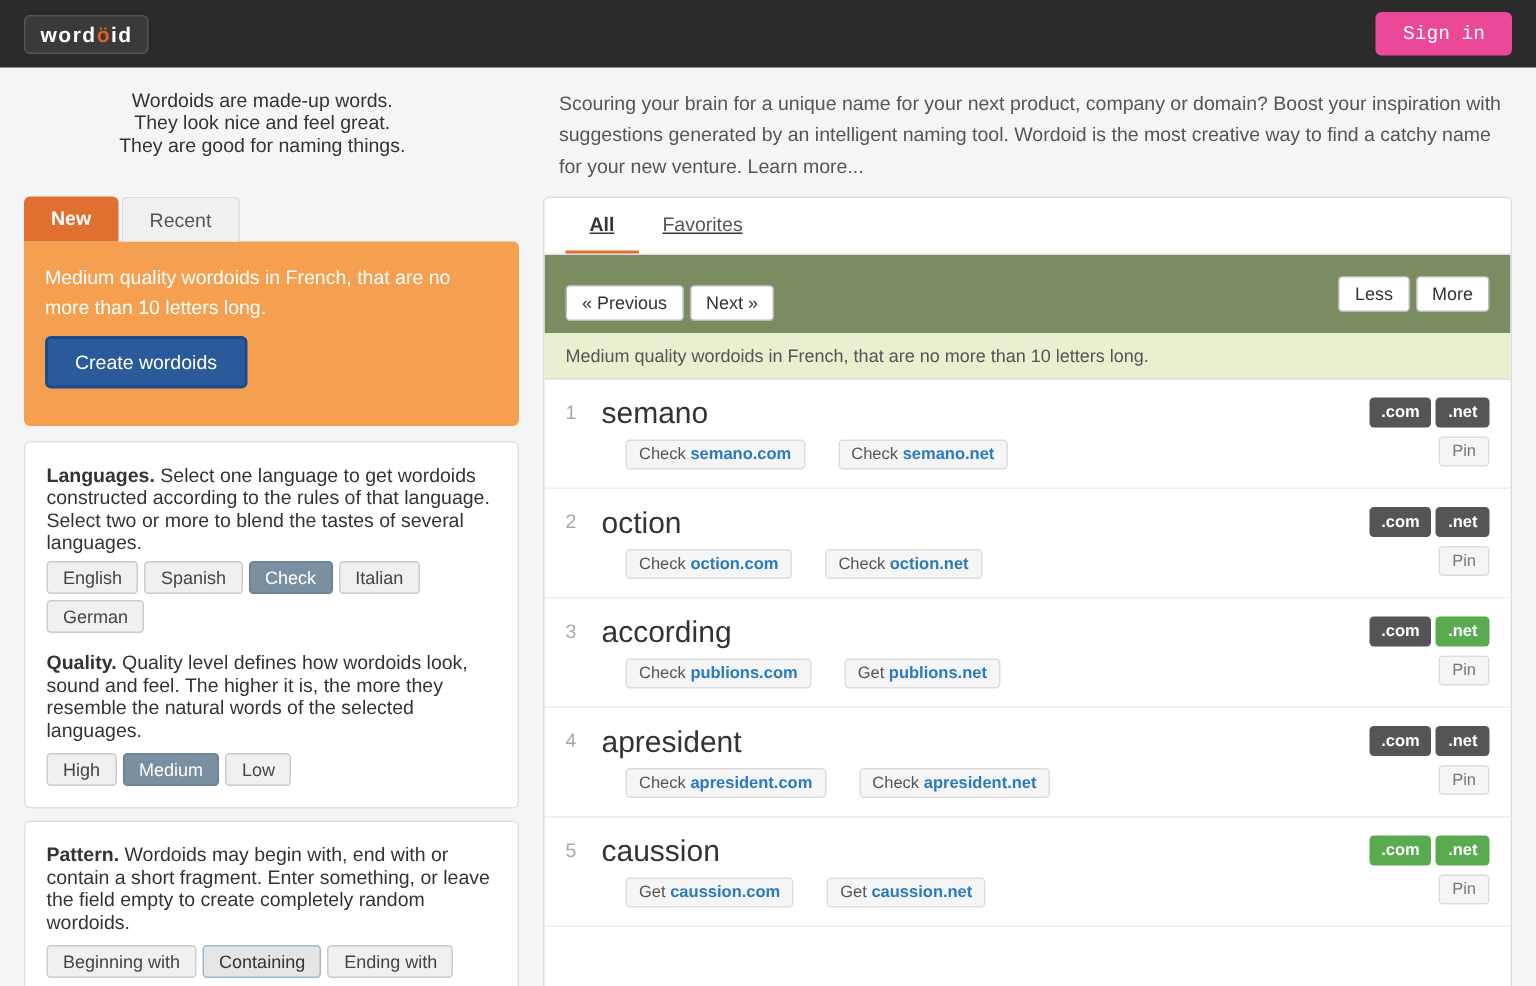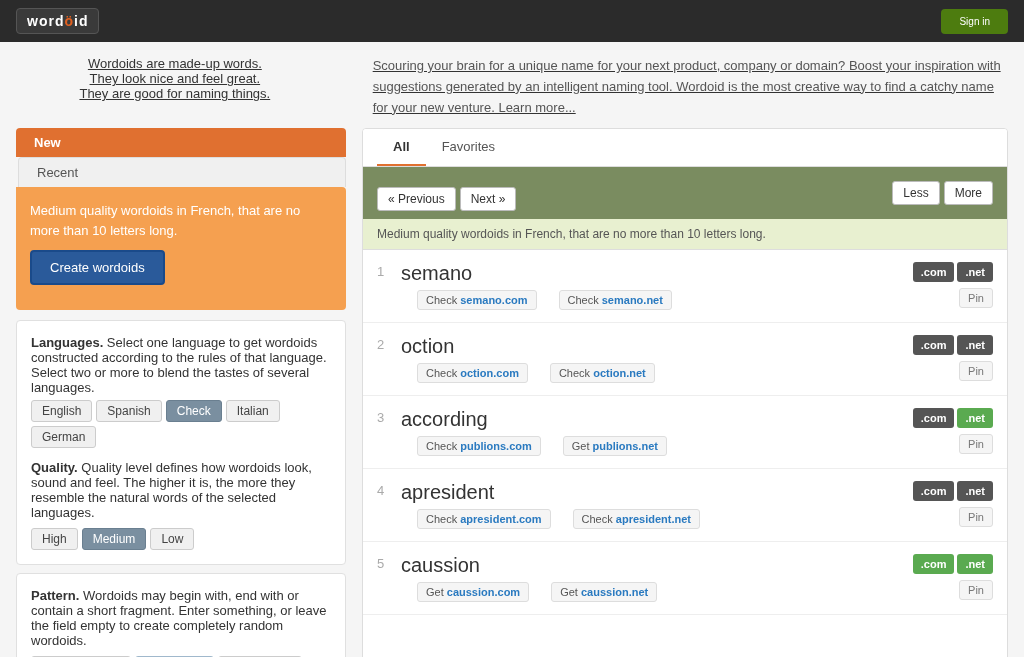--- a/index.html
+++ b/index.html
@@ -2,28 +2,28 @@
 <html><head>
   <meta charset="utf-8">
   <style>
     * { box-sizing: border-box; margin: 0; padding: 0; }
     body { font-family: Arial, Helvetica, sans-serif; font-size: 13px; background: #f5f5f5; color: #333; }
 
     
     .header { background: #2b2b2b; padding: 8px 16px; display: flex; align-items: center; justify-content: space-between; }
     .logo { background: #3a3a3a; border: 1px solid #555; border-radius: 4px; padding: 4px 10px; color: #fff; font-size: 14px; font-weight: bold; letter-spacing: 1px; }
     .logo span { color: #e06020; }
-    .signin-btn { background: #4d7c0f; color: #fff; border: none; border-radius: 4px; padding: 7px 18px; font-size: 10px; cursor: pointer; }
+    .signin-btn { background: #ec4899; color: #fff; border: none; border-radius: 4px; padding: 7px 18px; font-size: 13px; cursor: pointer; font-family: Liberation Mono, monospace; }
 
     
     .main { display: flex; gap: 0; padding: 0 16px 20px; }
 
     
     .left-panel { width: 330px; min-width: 300px; flex-shrink: 0; }
-    .tabs { display: flex; border-bottom: none; flex-direction: column; }
+    .tabs { display: flex; border-bottom: none; }
     .tab-new { background: #e07030; color: #fff; border-radius: 4px 4px 0 0; padding: 7px 18px; font-size: 13px; font-weight: bold; cursor: pointer; }
     .tab-recent { background: #f0f0f0; color: #555; border-radius: 4px 4px 0 0; padding: 7px 18px; font-size: 13px; cursor: pointer; border: 1px solid #ddd; border-bottom: none; margin-left: 2px; }
     .left-body { background: #f5a050; border-radius: 0 4px 4px 4px; padding: 14px; }
     .description-box { font-size: 13px; color: #fff; line-height: 1.5; margin-bottom: 10px; }
     .create-btn { background: #2a5a9a; color: #fff; border: 2px solid #1a4a8a; border-radius: 4px; padding: 8px 18px; font-size: 13px; cursor: pointer; display: block; margin-bottom: 11px; }
 
     .left-section { background: #fff; border: 1px solid #e0e0e0; border-radius: 4px; padding: 14px; margin-top: 10px; }
     .section-title { font-weight: bold; font-size: 13px; margin-bottom: 5px; }
 
     
@@ -37,21 +37,21 @@
     .quality-btn.active { background: #7a8fa0; color: #fff; border-color: #6a7f90; }
 
     
     .pattern-btns { display: flex; gap: 4px; margin-bottom: 8px; }
     .pattern-btn { border: 1px solid #ccc; background: #f0f0f0; color: #444; border-radius: 3px; padding: 3px 10px; font-size: 12px; cursor: pointer; }
     .pattern-btn.active { background: #e5e5e5; color: #333; border-color: #a0b8cc; }
     .pattern-input { width: 100%; border: 1px solid #ccc; border-radius: 3px; padding: 6px 8px; font-size: 12px; color: #999; }
 
     
     .right-panel { flex: 1; background: #fff; border: 1px solid #ddd; border-radius: 4px; margin-left: 16px; overflow: hidden; }
-    .right-tabs { display: flex; border-bottom: 1px solid #ddd; padding: 0 14px; background: #fff; }
+    .right-tabs { display: flex; border-bottom: 1px solid #ddd; padding: 0 14px; background: #fff; text-decoration: underline; }
     .rtab { padding: 10px 16px; font-size: 13px; cursor: pointer; border-bottom: 2px solid transparent; color: #555; }
     .rtab.active { border-bottom: 2px solid #e07030; color: #333; font-weight: bold; }
 
     
     .nav-bar { background: #7a8c60; padding: 8px 14px; display: flex; align-items: center; justify-content: space-between; }
     .nav-prev-next { display: flex; gap: 4px; }
     .nav-btn { background: #fff; border: 1px solid #bbb; border-radius: 3px; padding: 4px 10px; font-size: 12px; cursor: pointer; color: #333; margin-top: 12px; }
     .nav-right { display: flex; gap: 4px; }
     .nav-less-more { background: #fff; border: 1px solid #bbb; border-radius: 3px; padding: 4px 10px; font-size: 12px; cursor: pointer; color: #333; }
 
@@ -76,21 +76,21 @@
     .badge-row { display: flex; gap: 3px; }
   </style>
 </head>
 <body>
 
 <div class="header">
   <div class="logo">word<span>ö</span>id</div>
   <button class="signin-btn">Sign in</button>
 </div>
 
-<div style="display:flex; padding: 14px 16px 10px; gap: 39px; text-decoration: underline;">
+<div style="display:flex; padding: 14px 16px 10px; gap: 39px;">
   <div style="flex:1; text-align:center;">
     <div>Wordoids are made-up words.</div>
     <div>They look nice and feel great.</div>
     <div>They are good for naming things.</div>
   </div>
   <div style="flex:2; font-size:13px; color:#555; line-height:1.6;">Scouring your brain for a unique name for your next product, company or domain? Boost your inspiration with suggestions generated by an intelligent naming tool. Wordoid is the most creative way to find a catchy name for your new venture. Learn more...</div>
 </div>
 
 <div class="main">
 

